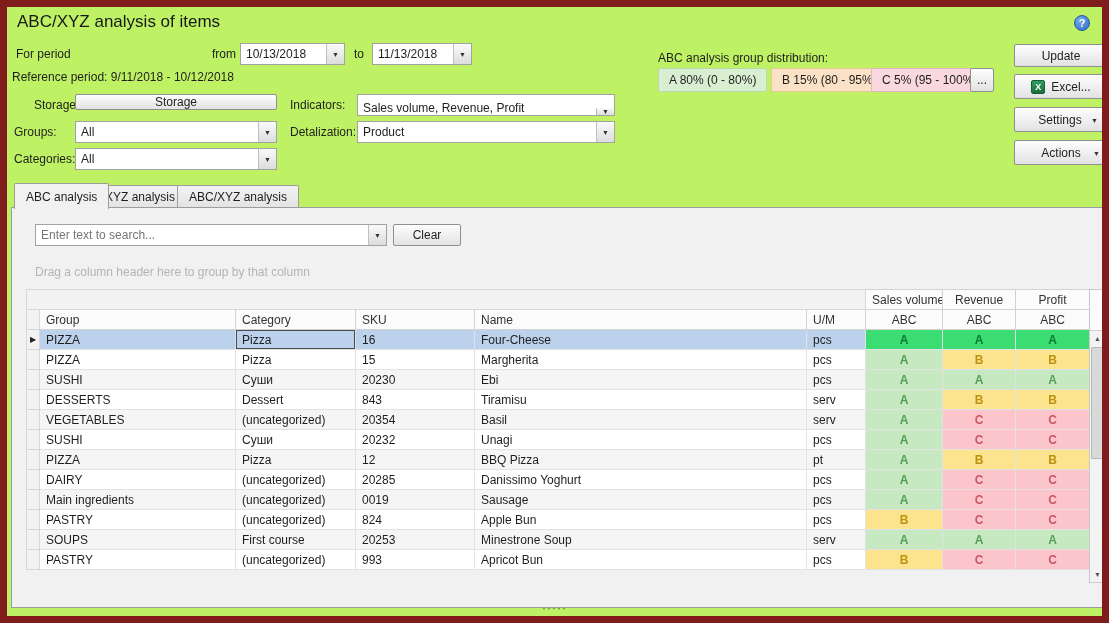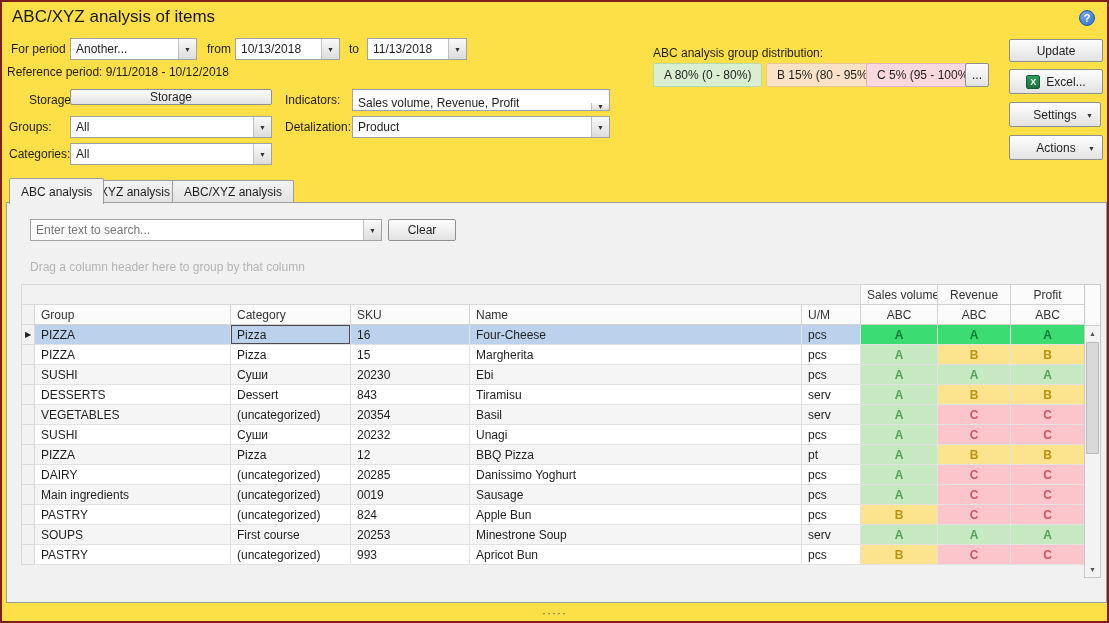--- a/index.html
+++ b/index.html
@@ -1,19 +1,19 @@
 <!DOCTYPE html>
 <html><head>
 <meta charset="utf-8">
 <style>
   * { margin:0; padding:0; box-sizing:border-box; }
   body { background:#d8d8d8; font-family:"Liberation Sans", sans-serif; }
   .window {
-    position:relative; width:1109px; height:623px; background:#fde047;
-    border:2px solid #7f1d1d; overflow:hidden; color:#1e1e1e; font-size:12px;
+    position:relative; width:1109px; height:623px; background:#bef264;
+    border:7px solid #7f1d1d; overflow:hidden; color:#1e1e1e; font-size:12px;
   }
   .lbl { position:absolute; white-space:nowrap; color:#1e1e1e; }
   .title { position:absolute; left:10px; top:5px; font-size:17px; color:#181818; }
   .help {
     position:absolute; right:12px; top:8px; width:16px; height:16px; border-radius:50%;
     background:radial-gradient(circle at 35% 30%, #74a8ea, #2e6ecf); color:#fff;
     font-weight:bold; font-size:11px; display:flex; align-items:center; justify-content:center;
     border:1px solid #2257a8;
   }
   .combo {
@@ -97,24 +97,20 @@
 </style>
 </head>
 <body>
 
 <div class="window">
 
   <div class="title">ABC/XYZ analysis of items</div>
   <div class="help">?</div>
 
   <div class="lbl" style="left:9px;top:40px;">For period</div>
-  <div class="combo" style="left:68px;top:36px;width:127px;">
-    <div class="cval">Another...</div>
-    <div class="carrow">▼</div>
-  </div>
   <div class="lbl" style="left:205px;top:40px;">from</div>
   <div class="combo" style="left:233px;top:36px;width:105px;">
     <div class="cval">10/13/2018</div>
     <div class="carrow">▼</div>
   </div>
   <div class="lbl" style="left:347px;top:40px;">to</div>
   <div class="combo" style="left:365px;top:36px;width:100px;">
     <div class="cval">11/13/2018</div>
     <div class="carrow">▼</div>
   </div>

